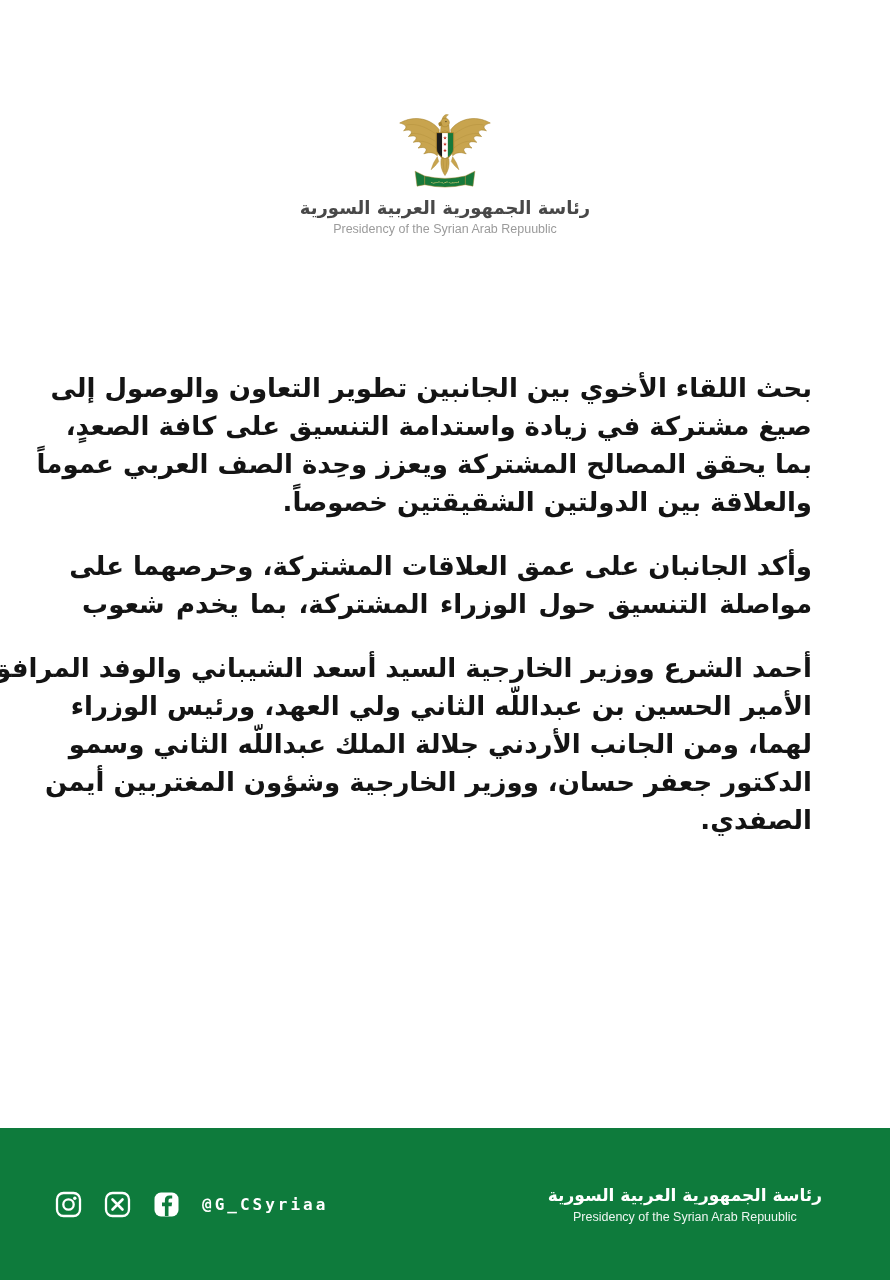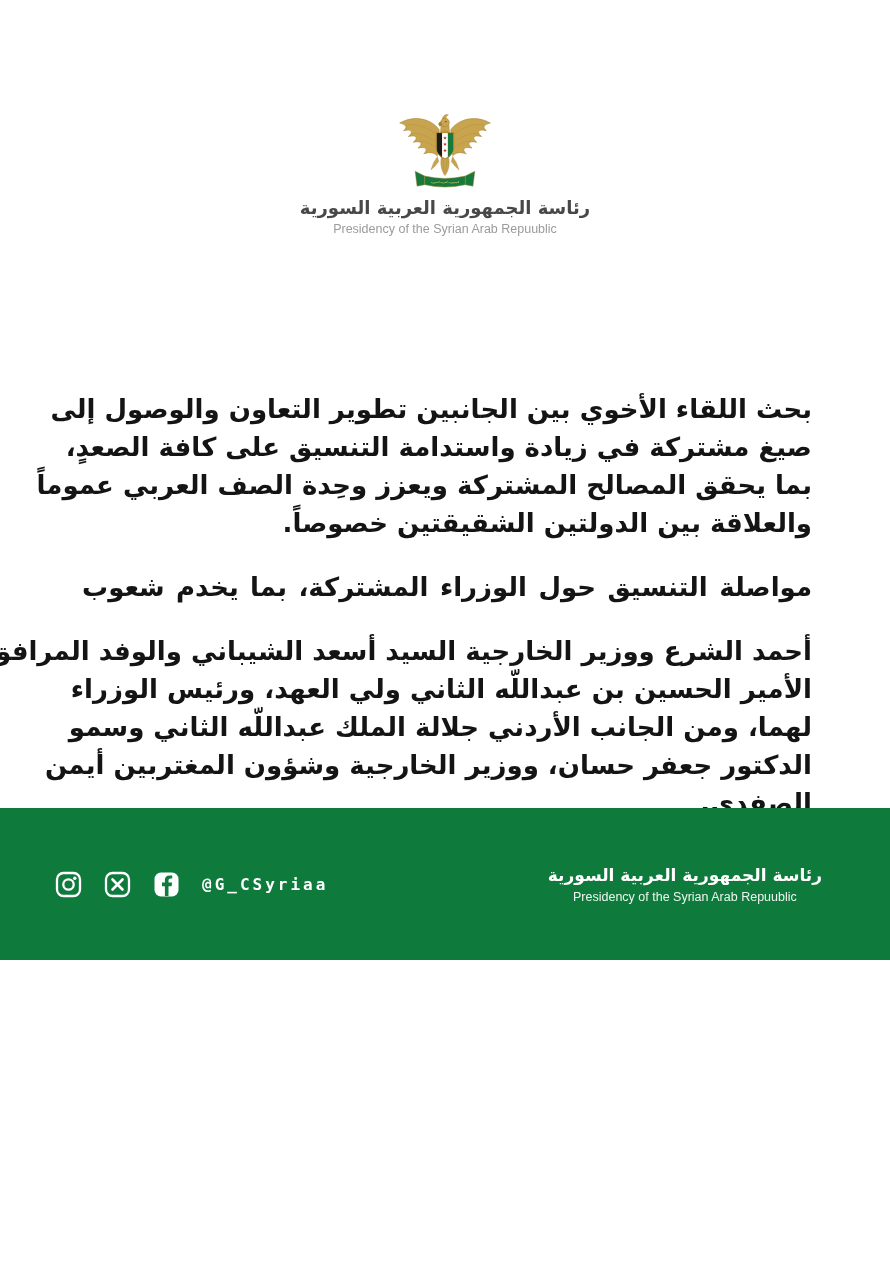--- a/index.html
+++ b/index.html
@@ -2,39 +2,39 @@
 <html lang="ar"><head>
 <meta charset="utf-8">
 <style>
   html,body{margin:0;padding:0;}
   body{
     width:890px;height:1280px;
     background:#ffffff;
     font-family:"DejaVu Sans", sans-serif;
     overflow:hidden;
   }
-  .page{position:relative;width:890px;height:960px;background:#ffffff;text-decoration:underline;}
+  .page{position:relative;width:890px;height:1280px;background:#ffffff;text-decoration:underline;}
 
   
   .letterhead{position:absolute;top:108px;left:0;right:0;text-align:center;}
   .emblem{display:block;margin:0 auto;width:106px;height:84px;}
   .letterhead-ar{
     direction:rtl;font-size:18px;font-weight:bold;color:#484848;
     margin-top:5px;letter-spacing:0;
   }
   .letterhead-en{
     font-family:"Liberation Sans", sans-serif;
     font-size:12.5px;color:#9b9b9b;margin-top:4px;
   }
 
   
   .statement{
     position:absolute;top:369px;right:78px;width:730px;
     direction:rtl;color:#141414;font-weight:bold;
-    font-size:26px;line-height:38px;text-align:right;margin-top:21px;
+    font-size:26px;line-height:38px;text-align:right;
   }
   .statement p{margin:0 0 26px 0;padding:0;}
   .statement p:last-child{margin-bottom:0;}
   .line{white-space:nowrap;text-align:justify;text-align-last:justify;}
   .line-last{white-space:nowrap;text-align:center;text-align-last:right;}
 
   
   .footer{
     position:absolute;left:0;right:0;bottom:0;height:152px;
     background:#0e7b3c;
@@ -116,20 +116,21 @@
   </header>
 
   <main class="statement">
     <p>
       <span class="line" style="display:block">بحث اللقاء الأخوي بين الجانبين تطوير التعاون والوصول إلى</span>
       <span class="line" style="display:block">صيغ مشتركة في زيادة واستدامة التنسيق على كافة الصعدٍ،</span>
       <span class="line" style="display:block">بما يحقق المصالح المشتركة ويعزز وحِدة الصف العربي عموماً</span>
       <span class="line-last" style="display:block">والعلاقة بين الدولتين الشقيقتين خصوصاً.</span>
     </p>
     <p>
+      <span class="line" style="display:block">وأكد الجانبان على عمق العلاقات المشتركة، وحرصهما على</span>
       <span class="line" style="display:block">مواصلة التنسيق حول الوزراء المشتركة، بما يخدم شعوب</span>
     </p>
     <p>
       <span class="line" style="display:block">أحمد الشرع ووزير الخارجية السيد أسعد الشيباني والوفد المرافق</span>
       <span class="line" style="display:block">الأمير الحسين بن عبداللّه الثاني ولي العهد، ورئيس الوزراء</span>
       <span class="line" style="display:block">لهما، ومن الجانب الأردني جلالة الملك عبداللّه الثاني وسمو</span>
       <span class="line" style="display:block">الدكتور جعفر حسان، ووزير الخارجية وشؤون المغتربين أيمن</span>
       <span class="line-last" style="display:block">الصفدي.</span>
     </p>
   </main>

